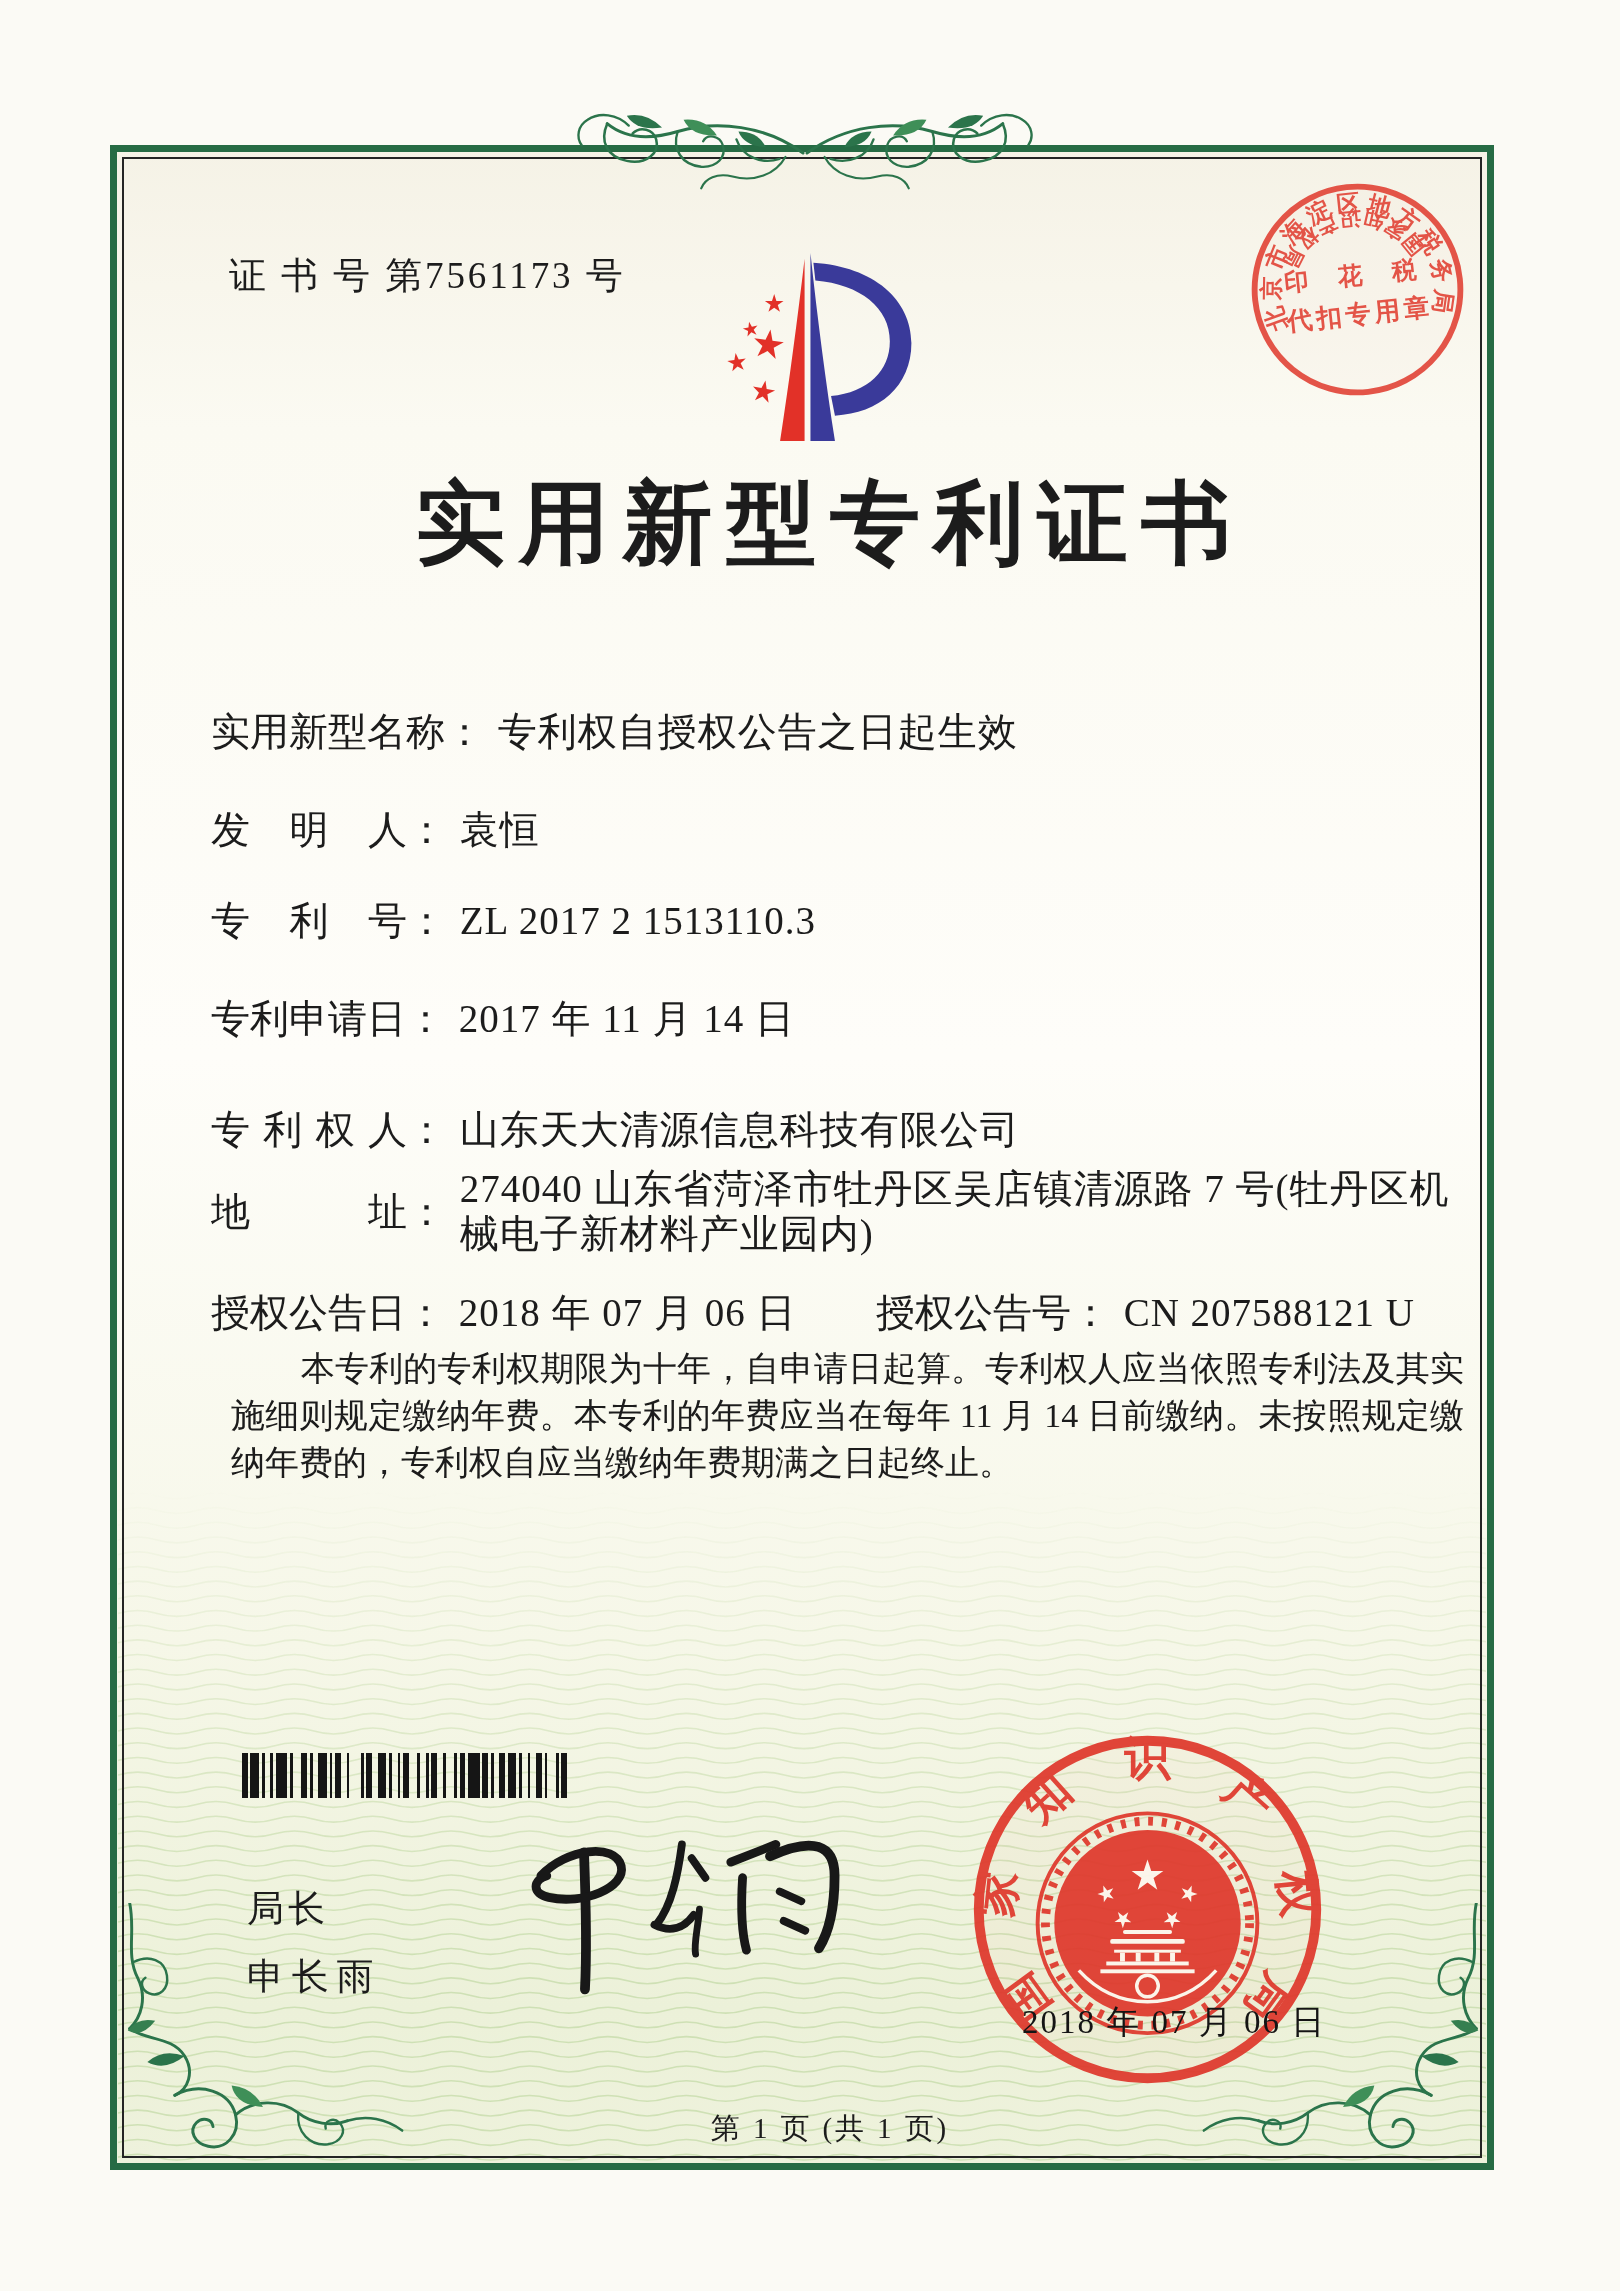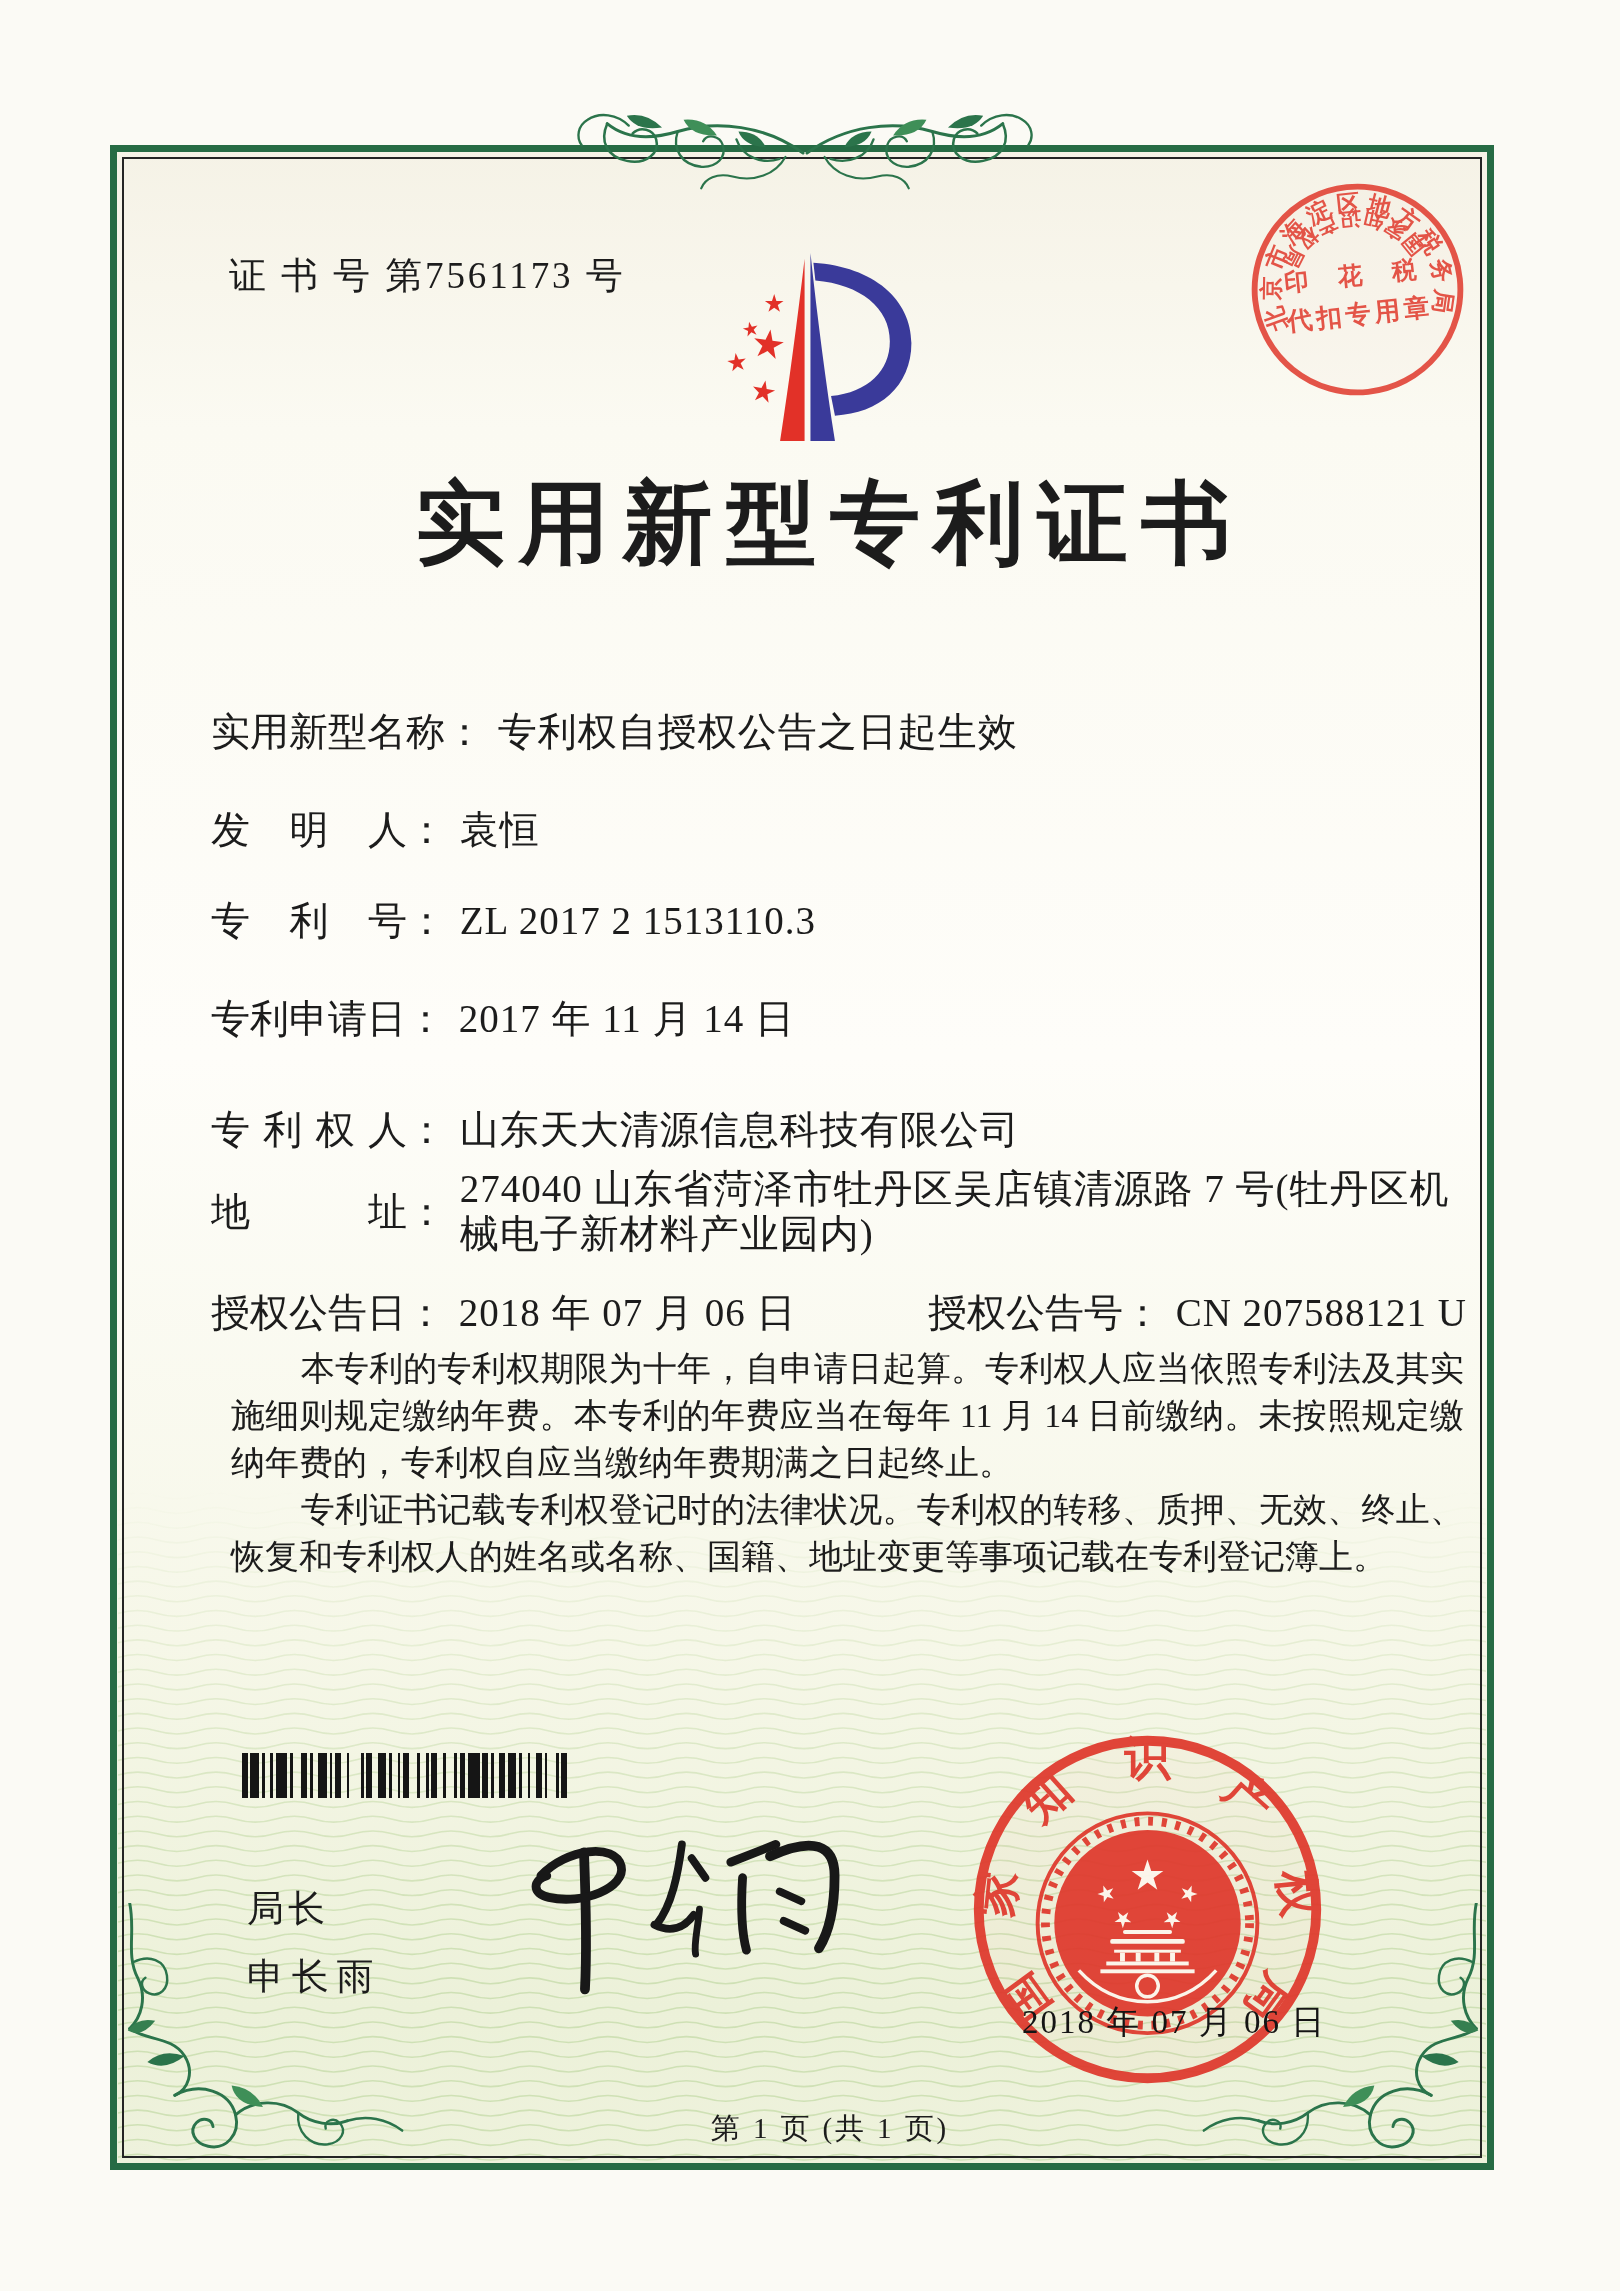--- a/index.html
+++ b/index.html
@@ -221,27 +221,26 @@
   <div class="row z2" style="top:1084px">
     <span class="lbl just">专利权人</span><span class="colon">：</span><span class="val">山东天大清源信息科技有限公司</span>
   </div>
   <div class="row z2" style="top:1166px">
     <span class="lbl just">地址</span><span class="colon">：</span><span class="val val-wrap">274040 山东省菏泽市牡丹区吴店镇清源路 7 号(牡丹区机械电子新材料产业园内)</span>
   </div>
 
   <div class="row z2" style="top:1267px">
     <span class="lbl">授权公告日</span><span class="colon">：</span><span class="val">2018 年 07 月 06 日</span>
   </div>
-  <div class="row z2" style="top:1267px;left:928px">
+  <div class="row z2" style="top:1267px;left:876px">
     <span class="lbl">授权公告号</span><span class="colon">：</span><span class="val">CN 207588121 U</span>
   </div>
 
   <div class="abs body-text z2">
     <p>本专利的专利权期限为十年，自申请日起算。专利权人应当依照专利法及其实施细则规定缴纳年费。本专利的年费应当在每年 11 月 14 日前缴纳。未按照规定缴纳年费的，专利权自应当缴纳年费期满之日起终止。</p>
-    <p>专利证书记载专利权登记时的法律状况。专利权的转移、质押、无效、终止、恢复和专利权人的姓名或名称、国籍、地址变更等事项记载在专利登记簿上。</p>
   </div>
 
   <div class="abs barcode z3" id="barcode"><i style="width: 5.7px;"></i><i style="width: 2.8px; background: transparent;"></i><i style="width: 8.5px;"></i><i style="width: 2.8px; background: transparent;"></i><i style="width: 2.8px;"></i><i style="width: 5.7px; background: transparent;"></i><i style="width: 2.8px;"></i><i style="width: 2.8px; background: transparent;"></i><i style="width: 11.4px;"></i><i style="width: 2.8px; background: transparent;"></i><i style="width: 2.8px;"></i><i style="width: 8.5px; background: transparent;"></i><i style="width: 5.7px;"></i><i style="width: 2.8px; background: transparent;"></i><i style="width: 2.8px;"></i><i style="width: 5.7px; background: transparent;"></i><i style="width: 8.5px;"></i><i style="width: 2.8px; background: transparent;"></i><i style="width: 2.8px;"></i><i style="width: 2.8px; background: transparent;"></i><i style="width: 5.7px;"></i><i style="width: 5.7px; background: transparent;"></i><i style="width: 2.8px;"></i><i style="width: 11.4px; background: transparent;"></i><i style="width: 2.8px;"></i><i style="width: 2.8px; background: transparent;"></i><i style="width: 5.7px;"></i><i style="width: 5.7px; background: transparent;"></i><i style="width: 8.5px;"></i><i style="width: 2.8px; background: transparent;"></i><i style="width: 2.8px;"></i><i style="width: 5.7px; background: transparent;"></i><i style="width: 2.8px;"></i><i style="width: 2.8px; background: transparent;"></i><i style="width: 5.7px;"></i><i style="width: 8.5px; background: transparent;"></i><i style="width: 2.8px;"></i><i style="width: 5.7px; background: transparent;"></i><i style="width: 2.8px;"></i><i style="width: 2.8px; background: transparent;"></i><i style="width: 5.7px;"></i><i style="width: 5.7px; background: transparent;"></i><i style="width: 2.8px;"></i><i style="width: 8.5px; background: transparent;"></i><i style="width: 2.8px;"></i><i style="width: 2.8px; background: transparent;"></i><i style="width: 5.7px;"></i><i style="width: 2.8px; background: transparent;"></i><i style="width: 11.4px;"></i><i style="width: 2.8px; background: transparent;"></i><i style="width: 5.7px;"></i><i style="width: 2.8px; background: transparent;"></i><i style="width: 2.8px;"></i><i style="width: 5.7px; background: transparent;"></i><i style="width: 5.7px;"></i><i style="width: 2.8px; background: transparent;"></i><i style="width: 8.5px;"></i><i style="width: 2.8px; background: transparent;"></i><i style="width: 2.8px;"></i><i style="width: 5.7px; background: transparent;"></i><i style="width: 2.8px;"></i><i style="width: 5.7px; background: transparent;"></i><i style="width: 5.7px;"></i><i style="width: 2.8px; background: transparent;"></i><i style="width: 2.8px;"></i><i style="width: 8.5px; background: transparent;"></i><i style="width: 2.8px;"></i><i style="width: 2.8px; background: transparent;"></i><i style="width: 5.7px;"></i><i style="width: 5.7px; background: transparent;"></i></div>
 
   <div class="abs signer-title z3">局长</div>
   <div class="abs signer-name z3">申长雨</div>
 
   <svg class="orn z3" style="left:490px;top:1815px;width:372px;height:196px" viewBox="0 0 380 200">
     <g stroke="#181818" fill="none" stroke-linecap="round" stroke-linejoin="round">
 

